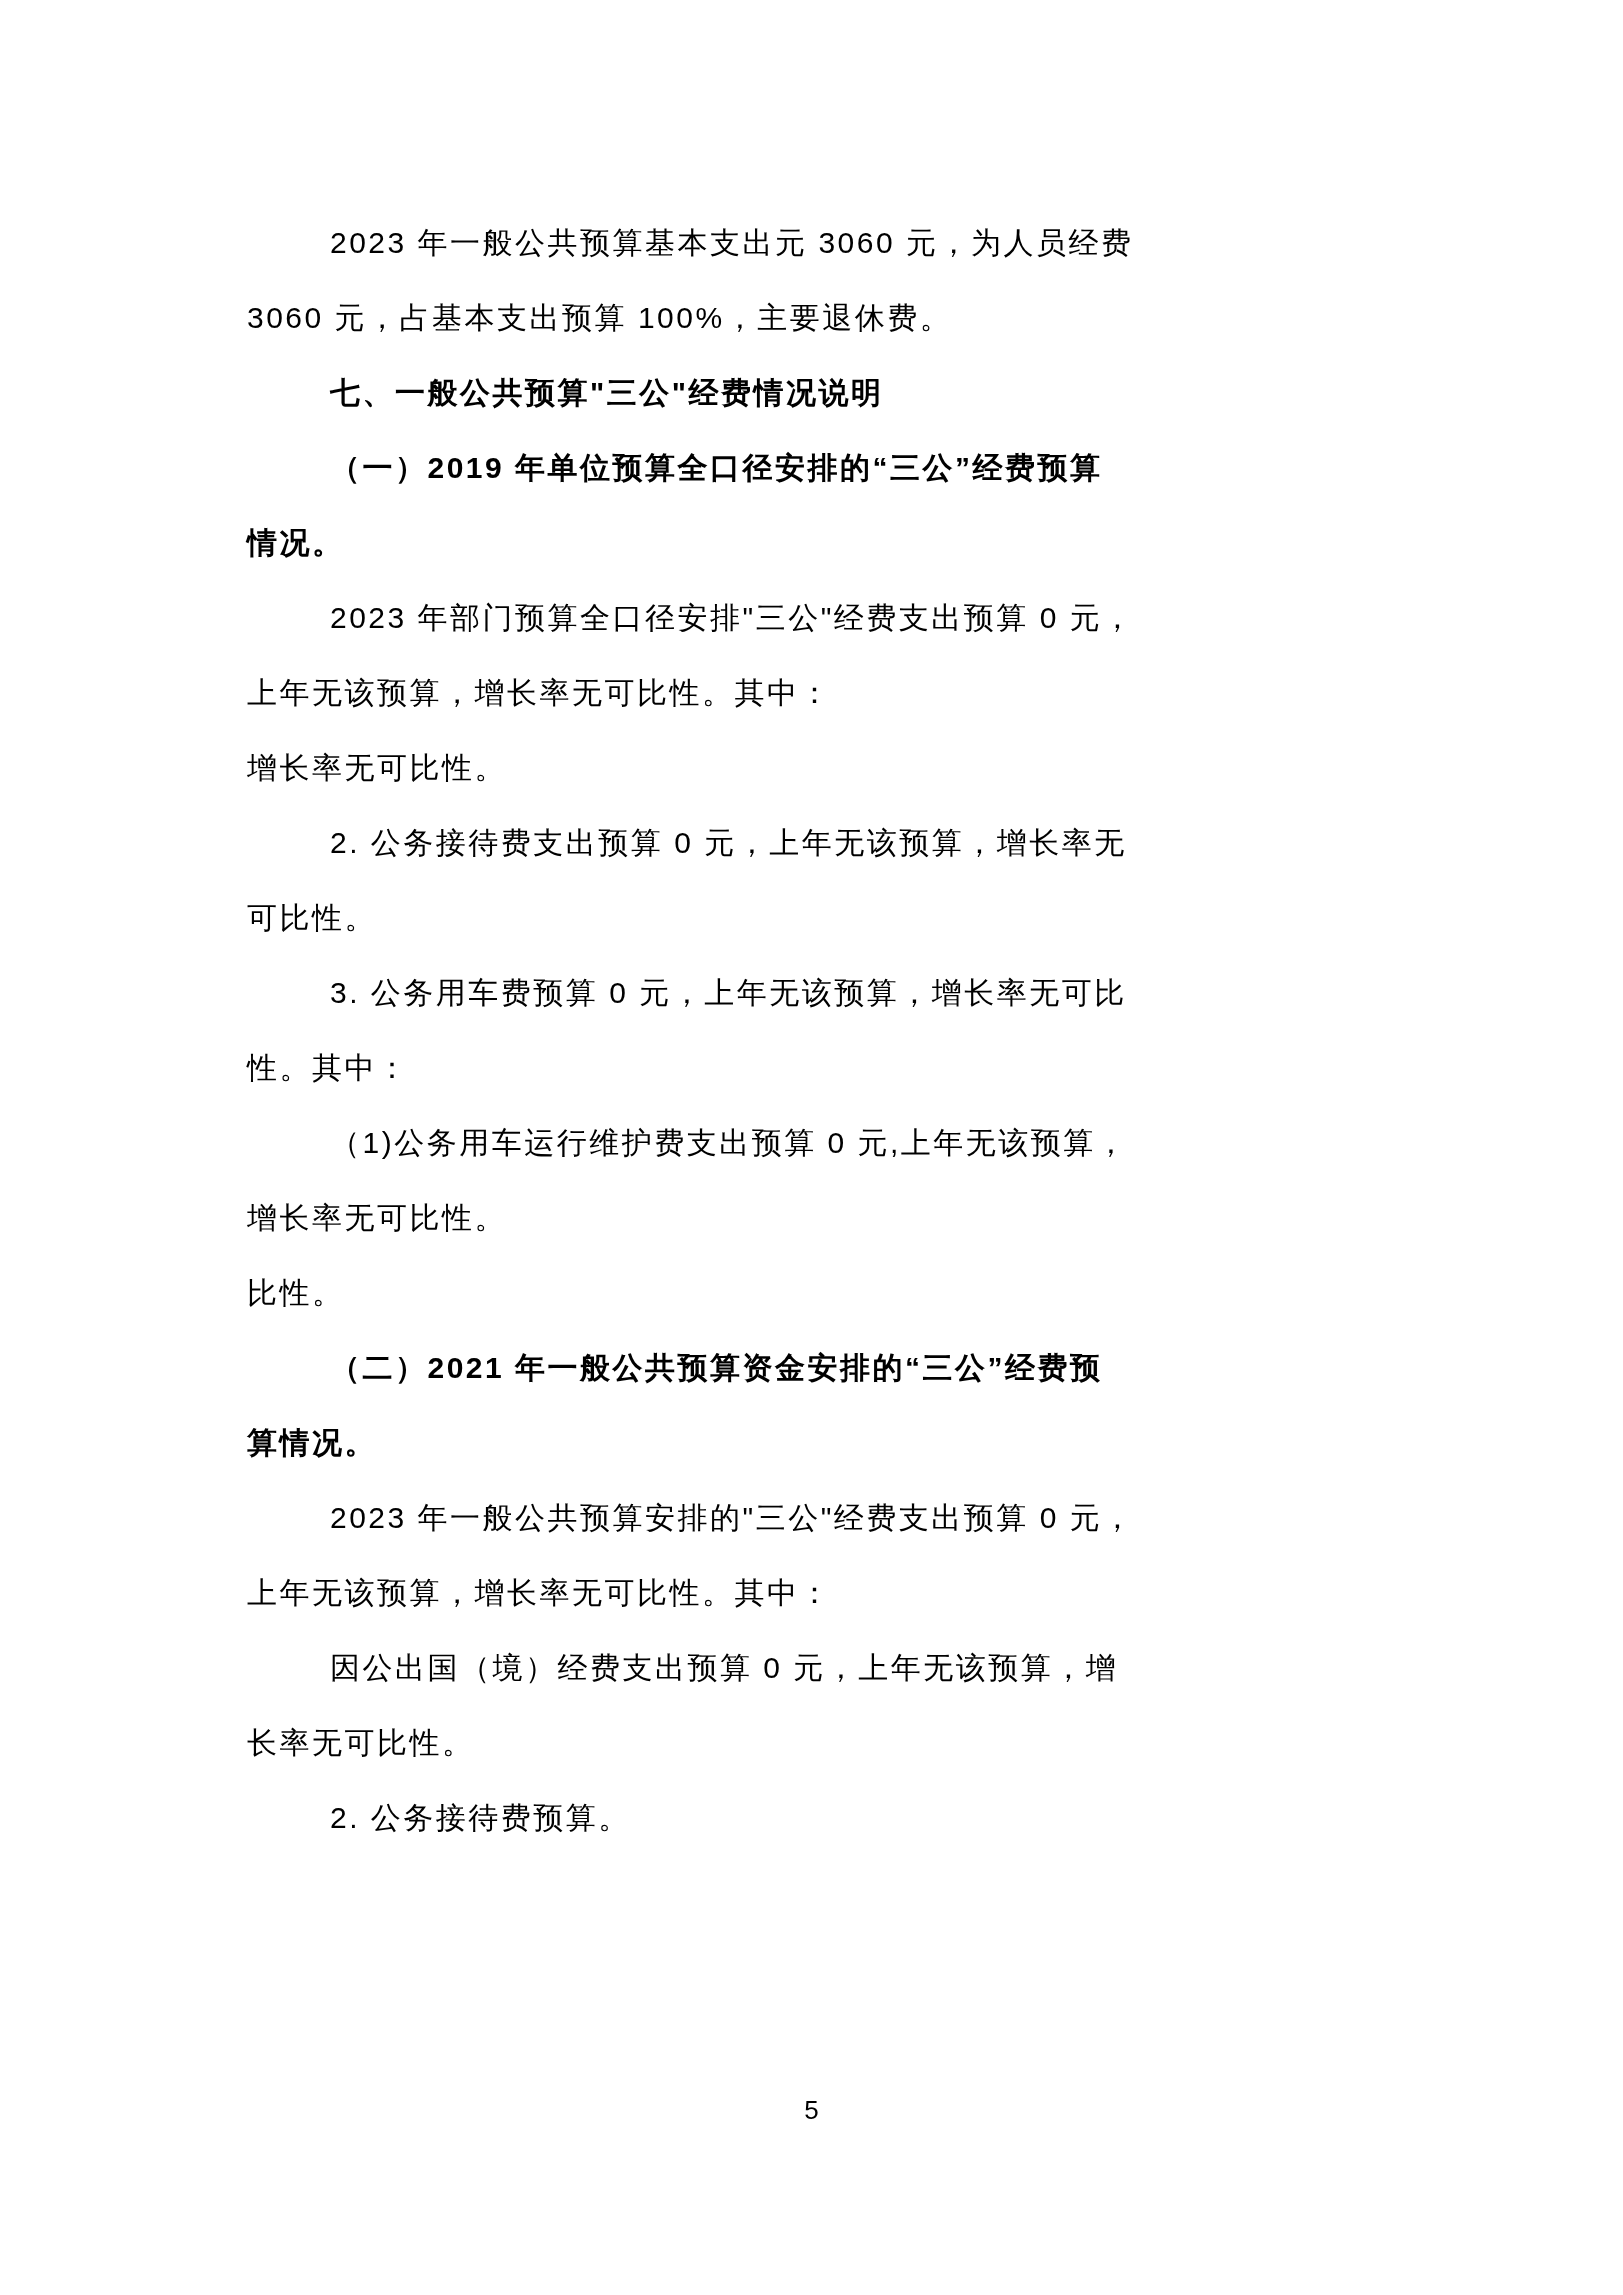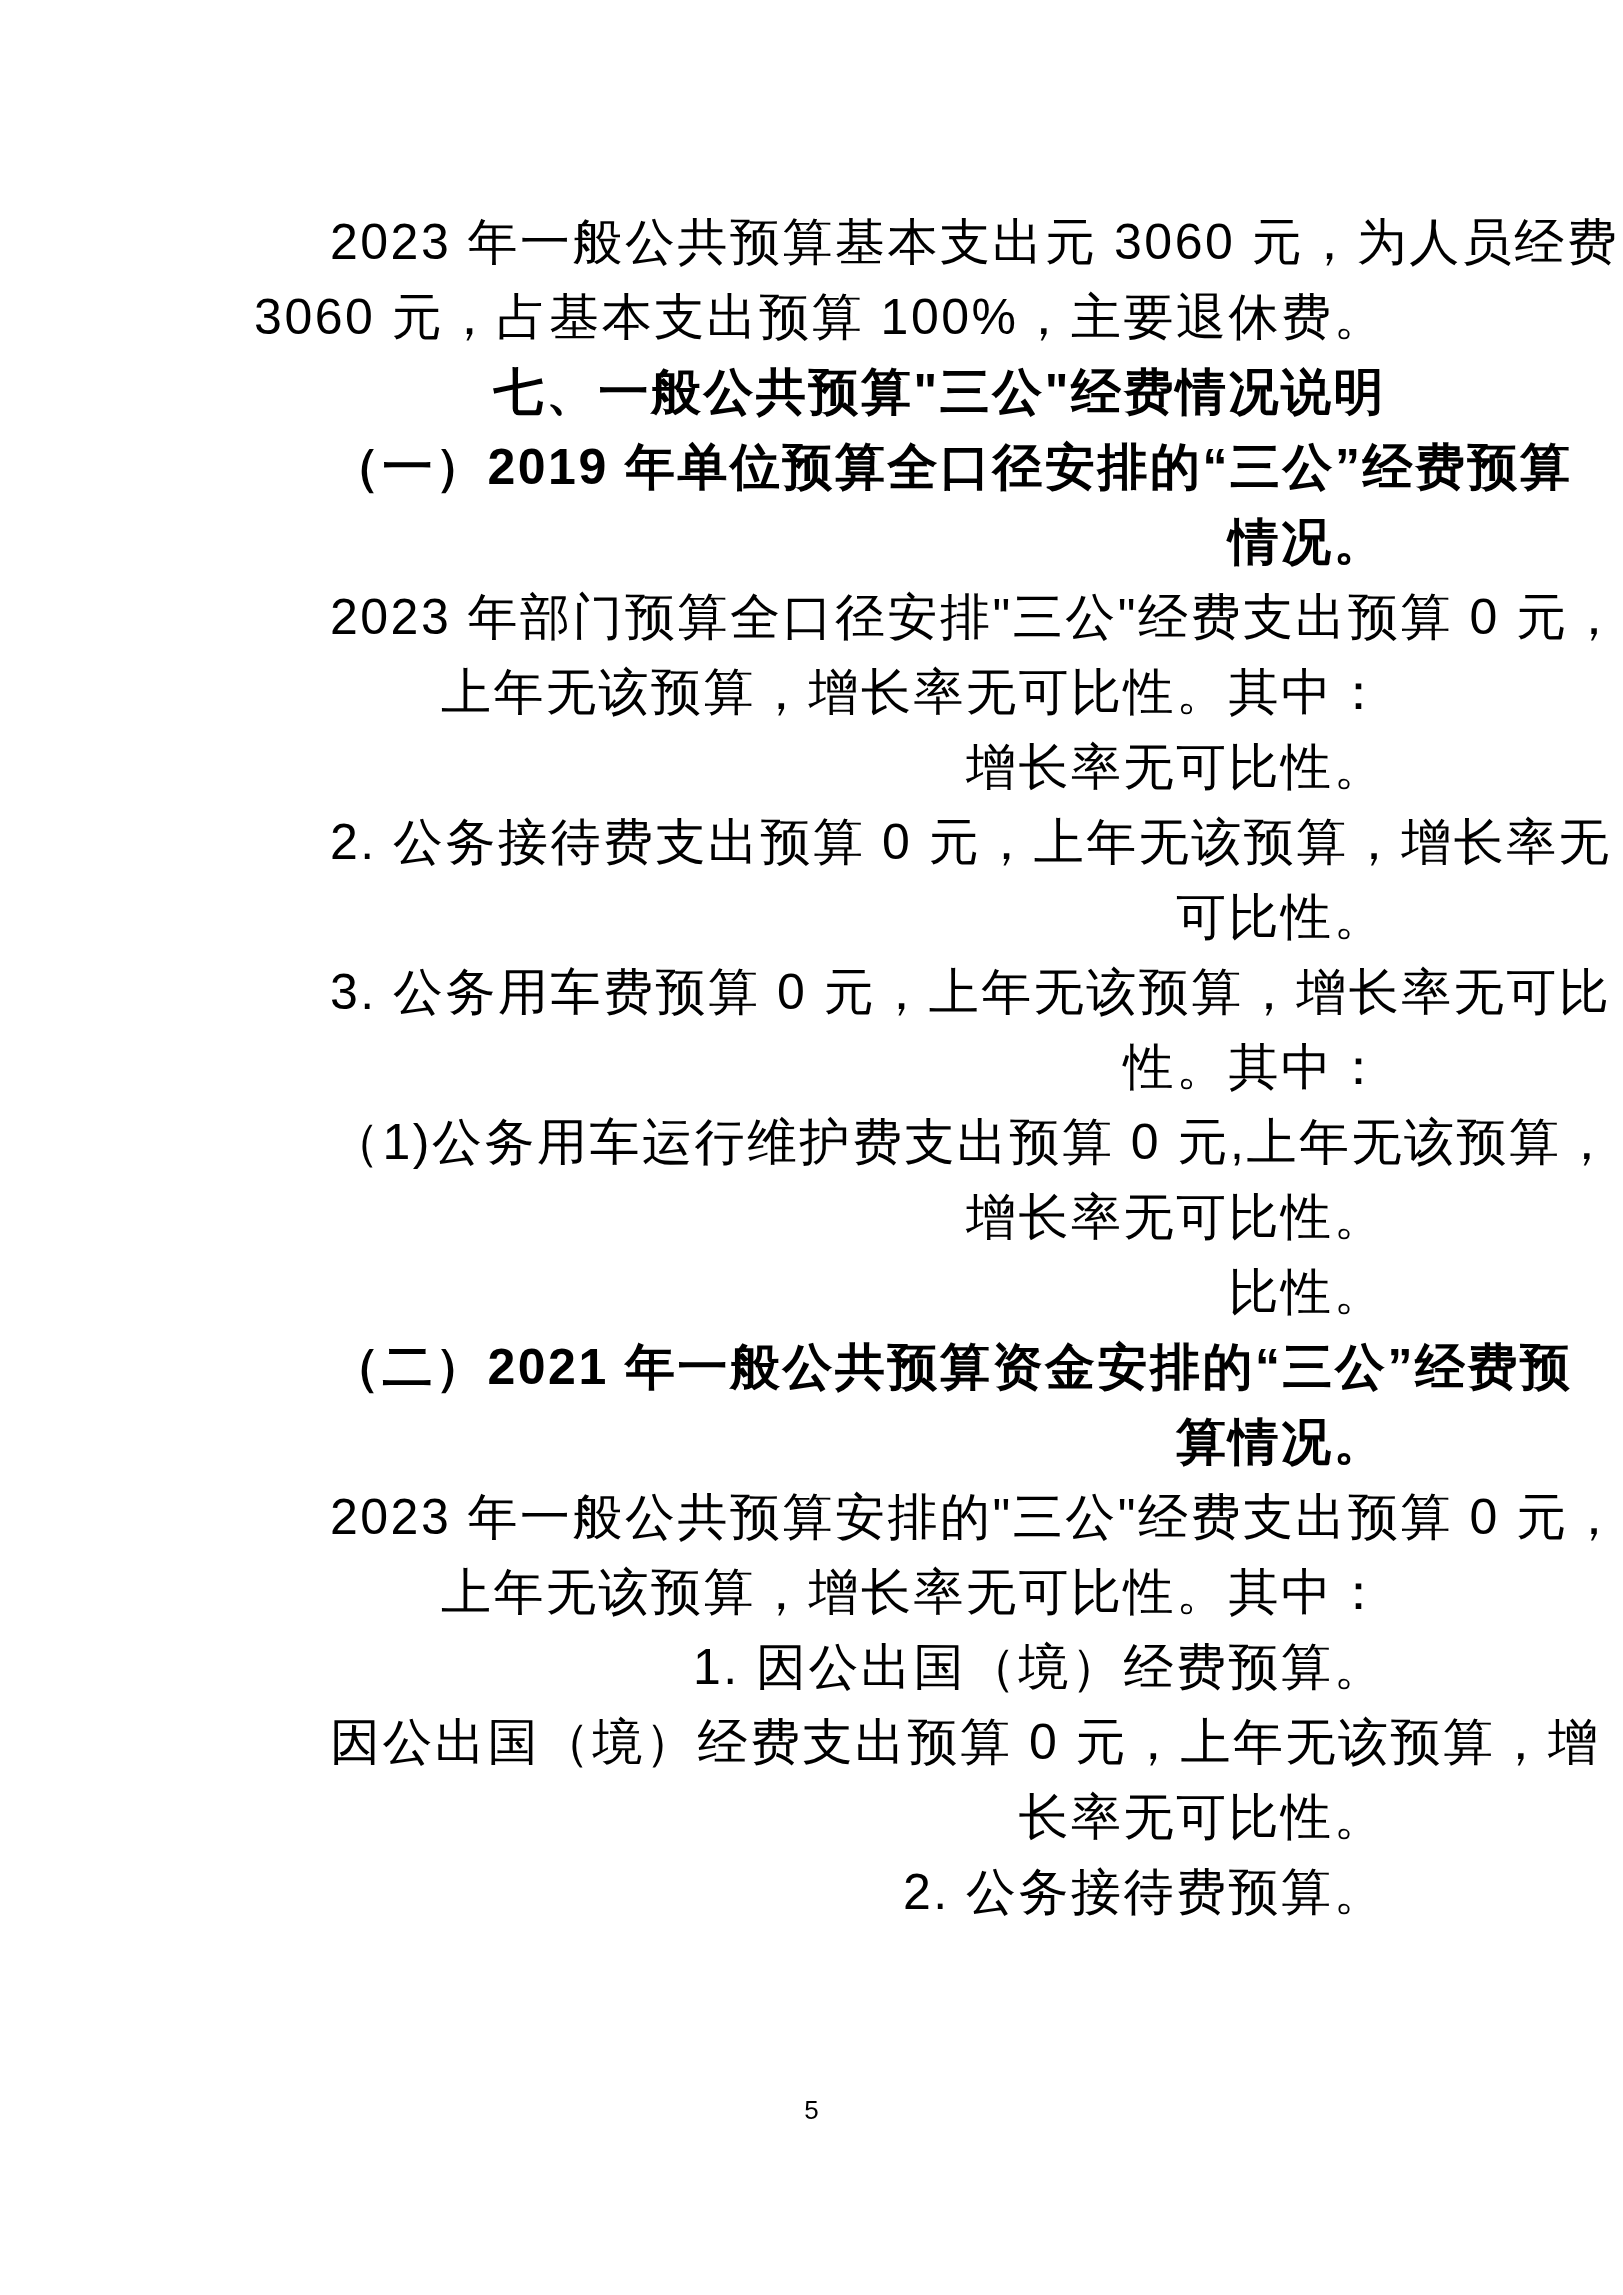--- a/index.html
+++ b/index.html
@@ -18,25 +18,24 @@
   }
   .content {
     position: absolute;
     left: 247px;
     top: 205px;
     width: 1139px;
   }
   .line {
     height: 75px;
     line-height: 75px;
-    font-size: 50px;
+    font-size: 30px;
     letter-spacing: 2.5px;
     white-space: nowrap;
     font-weight: 400;
-    text-align: right;
   }
   .indent {
     text-indent: 83px;
   }
   .bold {
     font-weight: 700;
   }
   .page-number {
     position: absolute;
     top: 2093px;
@@ -65,20 +64,19 @@
     <div class="line">可比性。</div>
     <div class="line indent">3. 公务用车费预算 0 元，上年无该预算，增长率无可比</div>
     <div class="line">性。其中：</div>
     <div class="line indent">（1)公务用车运行维护费支出预算 0 元,上年无该预算，</div>
     <div class="line">增长率无可比性。</div>
     <div class="line">比性。</div>
     <div class="line indent bold">（二）2021 年一般公共预算资金安排的“三公”经费预</div>
     <div class="line bold">算情况。</div>
     <div class="line indent">2023 年一般公共预算安排的"三公"经费支出预算 0 元，</div>
     <div class="line">上年无该预算，增长率无可比性。其中：</div>
-    <div class="line indent">1. 因公出国（境）经费预算。</div>
     <div class="line indent">因公出国（境）经费支出预算 0 元，上年无该预算，增</div>
     <div class="line">长率无可比性。</div>
     <div class="line indent">2. 公务接待费预算。</div>
   </div>
   <div class="page-number">5</div>
 </div>
 
 
 </body></html>

